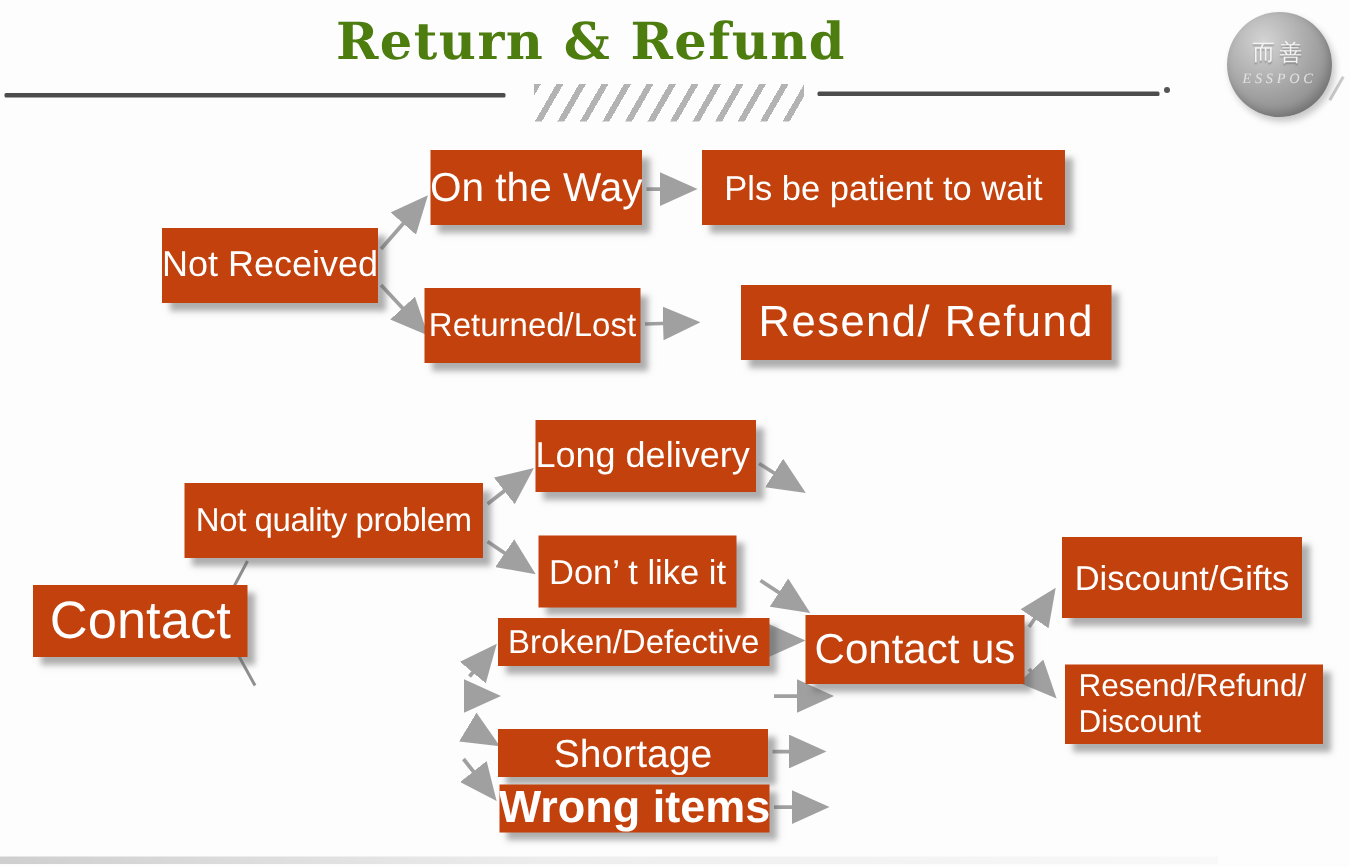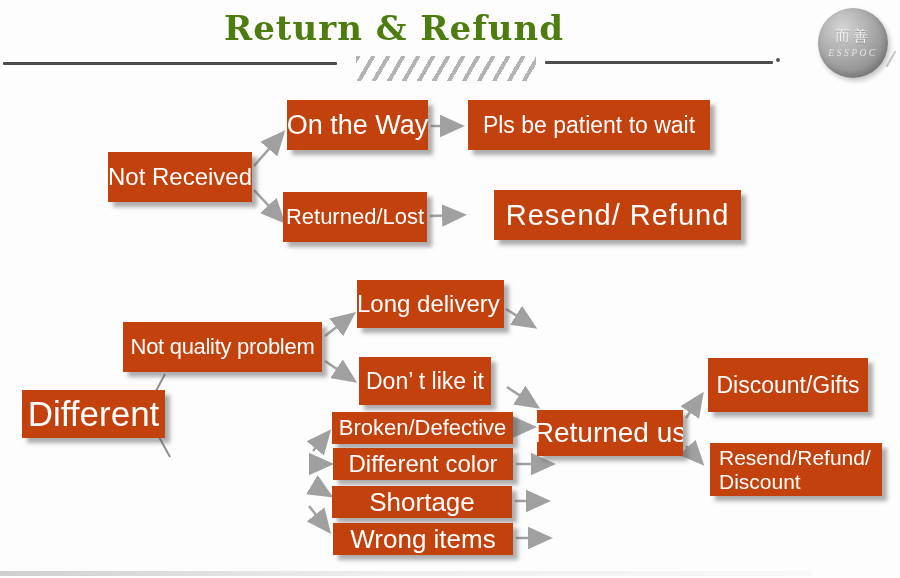--- a/index.html
+++ b/index.html
@@ -97,29 +97,28 @@
       <line x1="159" y1="437" x2="170" y2="457"></line>
     </g>
   </svg>
 
   <div class="node" style="left:108px;top:152px;width:144px;height:50px;font-size:24px;">Not Received</div>
   <div class="node" style="left:287px;top:100px;width:141px;height:50px;font-size:27px;">On the Way</div>
   <div class="node" style="left:468px;top:100px;width:242px;height:50px;font-size:23px;">Pls be patient to wait</div>
   <div class="node" style="left:283px;top:192px;width:144px;height:50px;font-size:22px;">Returned/Lost</div>
   <div class="node" style="left:470px;top:190px;width:247px;height:50px;font-size:29px;letter-spacing:1px;margin-left:24px;">Resend/ Refund</div>
 
-  <div class="node" style="left:22px;top:390px;width:143px;height:48px;font-size:35px;">Different</div>
+  <div class="node" style="left:22px;top:390px;width:143px;height:48px;font-size:35px;">Contact</div>
   <div class="node left" style="left:357px;top:280px;width:147px;height:48px;font-size:24px;">Long delivery</div>
   <div class="node" style="left:123px;top:322px;width:199px;height:50px;font-size:22px;letter-spacing:-0.3px;">Not quality problem</div>
   <div class="node" style="left:359px;top:357px;width:132px;height:48px;font-size:23px;">Don’ t like it</div>
   <div class="node" style="left:332px;top:412px;width:181px;height:32px;font-size:22px;">Broken/Defective</div>
-  <div class="node" style="left:333px;top:448px;width:180px;height:32px;font-size:24px;">Different color</div>
   <div class="node" style="left:332px;top:486px;width:180px;height:32px;font-size:26px;">Shortage</div>
-  <div class="node" style="left:333px;top:523px;width:180px;height:32px;font-size:26px;">Wrong items</div>
-  <div class="node" style="left:537px;top:410px;width:146px;height:46px;font-size:28px;">Returned us</div>
+  <div class="node" style="left:333px;top:523px;width:180px;height:32px;font-size:30px;font-weight:bold;">Wrong items</div>
+  <div class="node" style="left:537px;top:410px;width:146px;height:46px;font-size:28px;">Contact us</div>
   <div class="node" style="left:708px;top:358px;width:160px;height:54px;font-size:23px;">Discount/Gifts</div>
   <div class="node two-line" style="left:710px;top:443px;width:163px;height:53px;font-size:21px;">
     <span>Resend/Refund/</span>
     <span>Discount</span>
   </div>
 
   <div class="artifact"></div>
 </div>
 
 </body></html>

